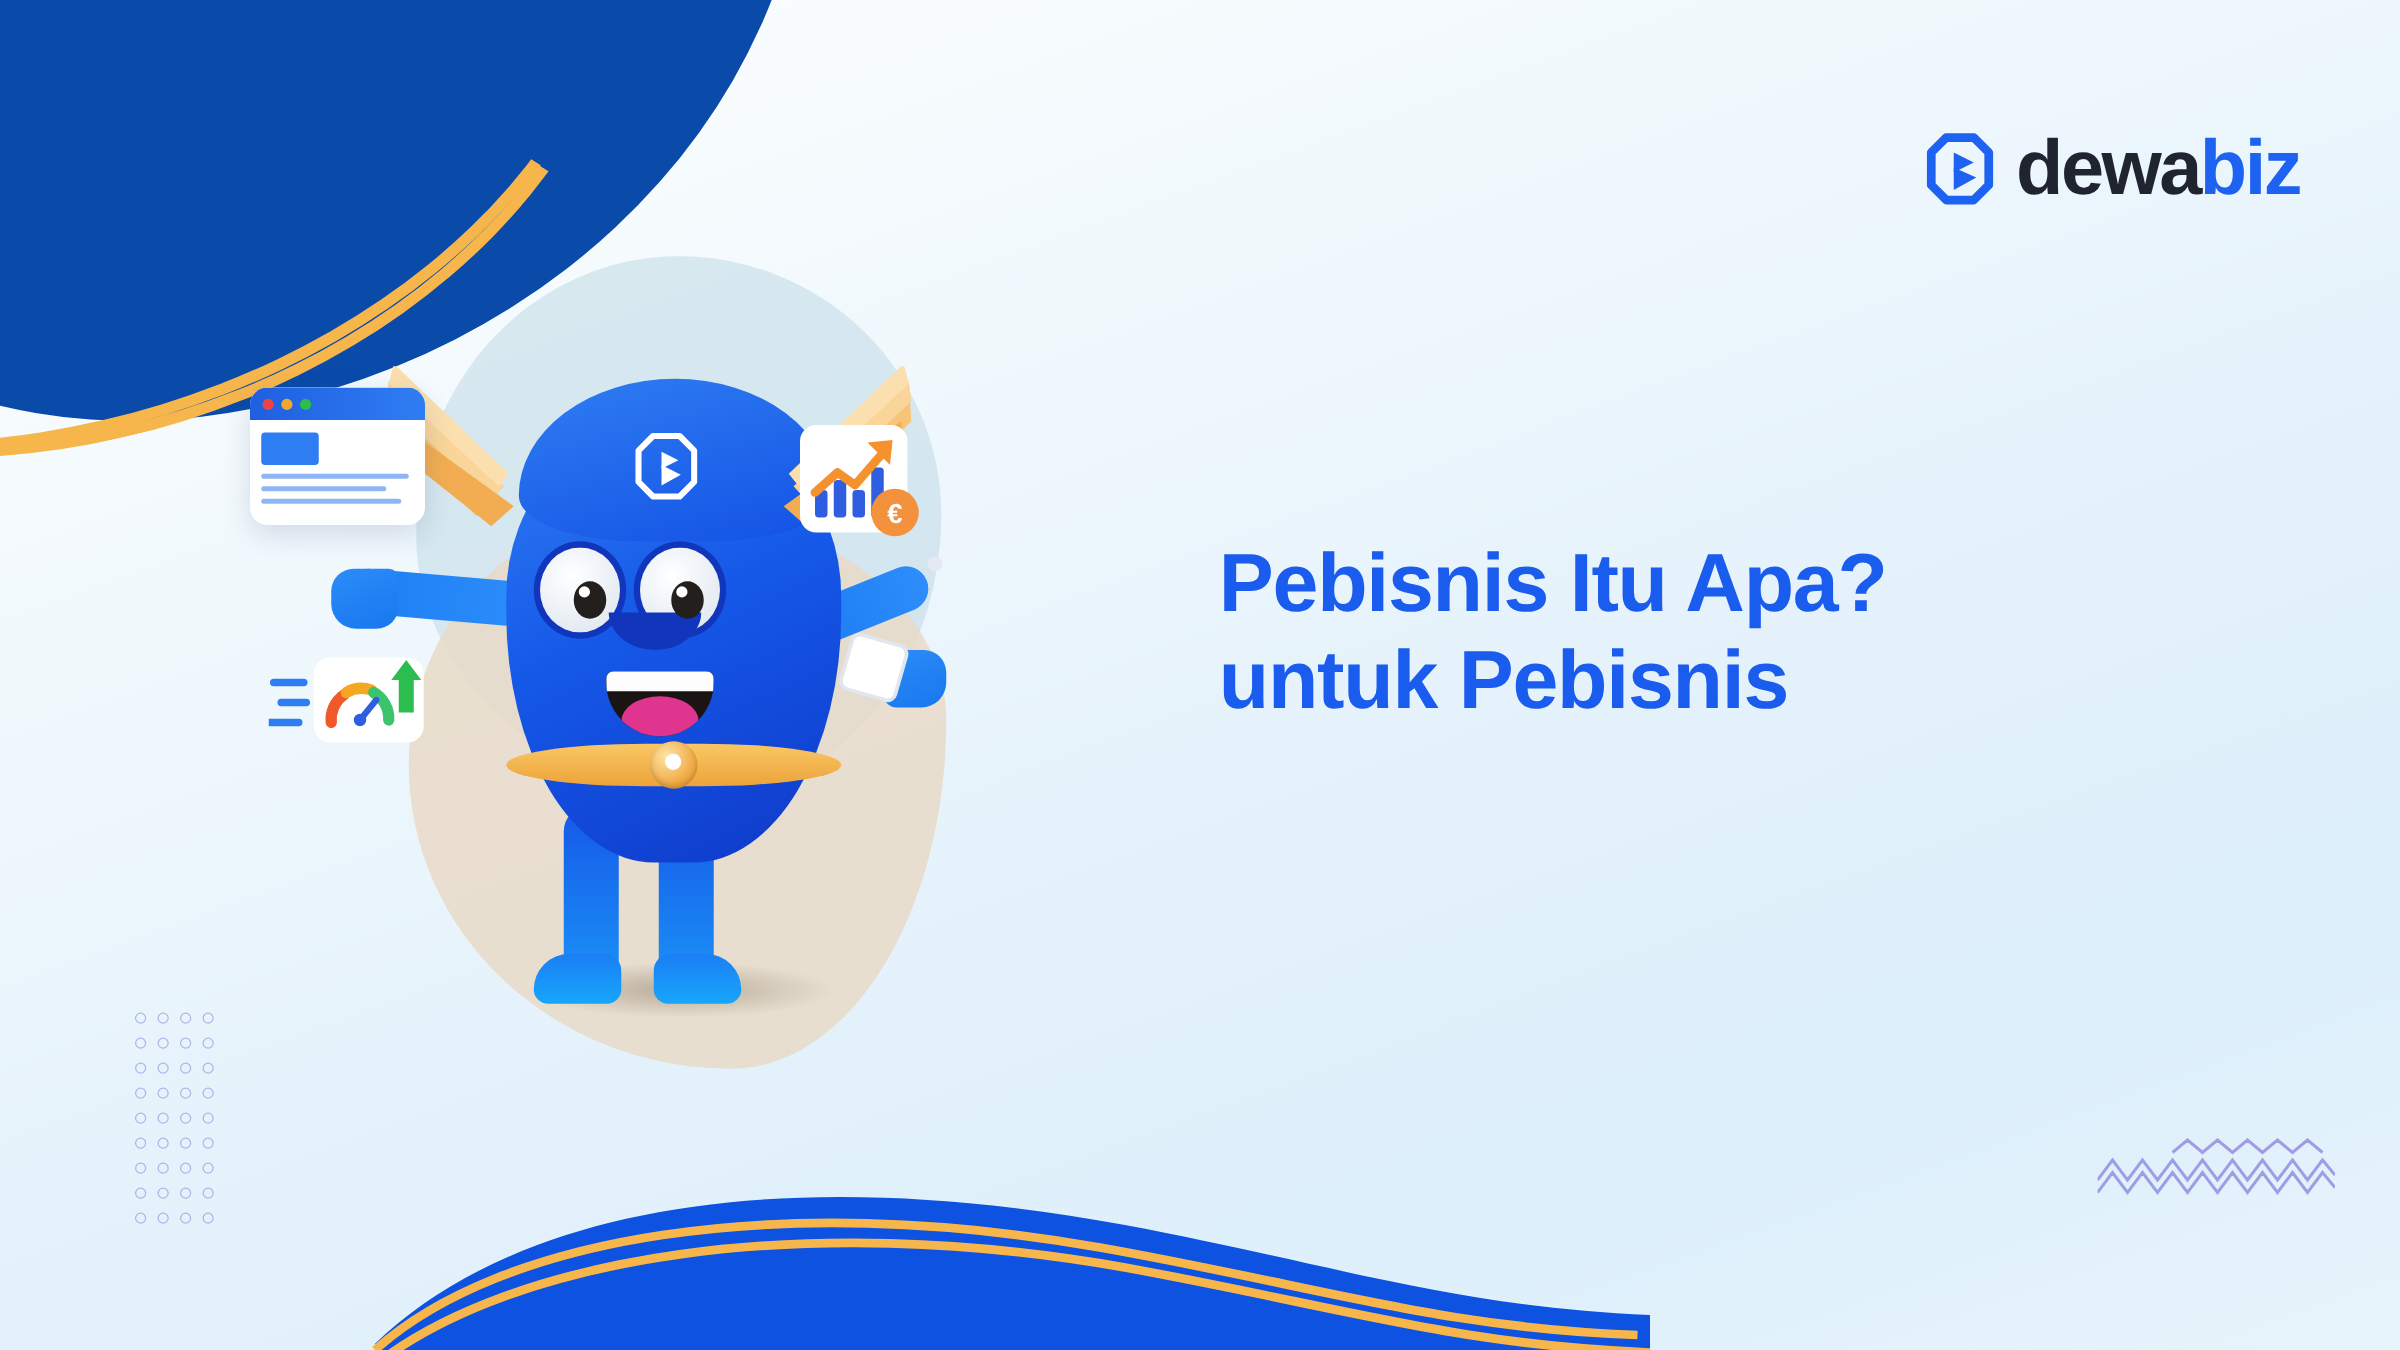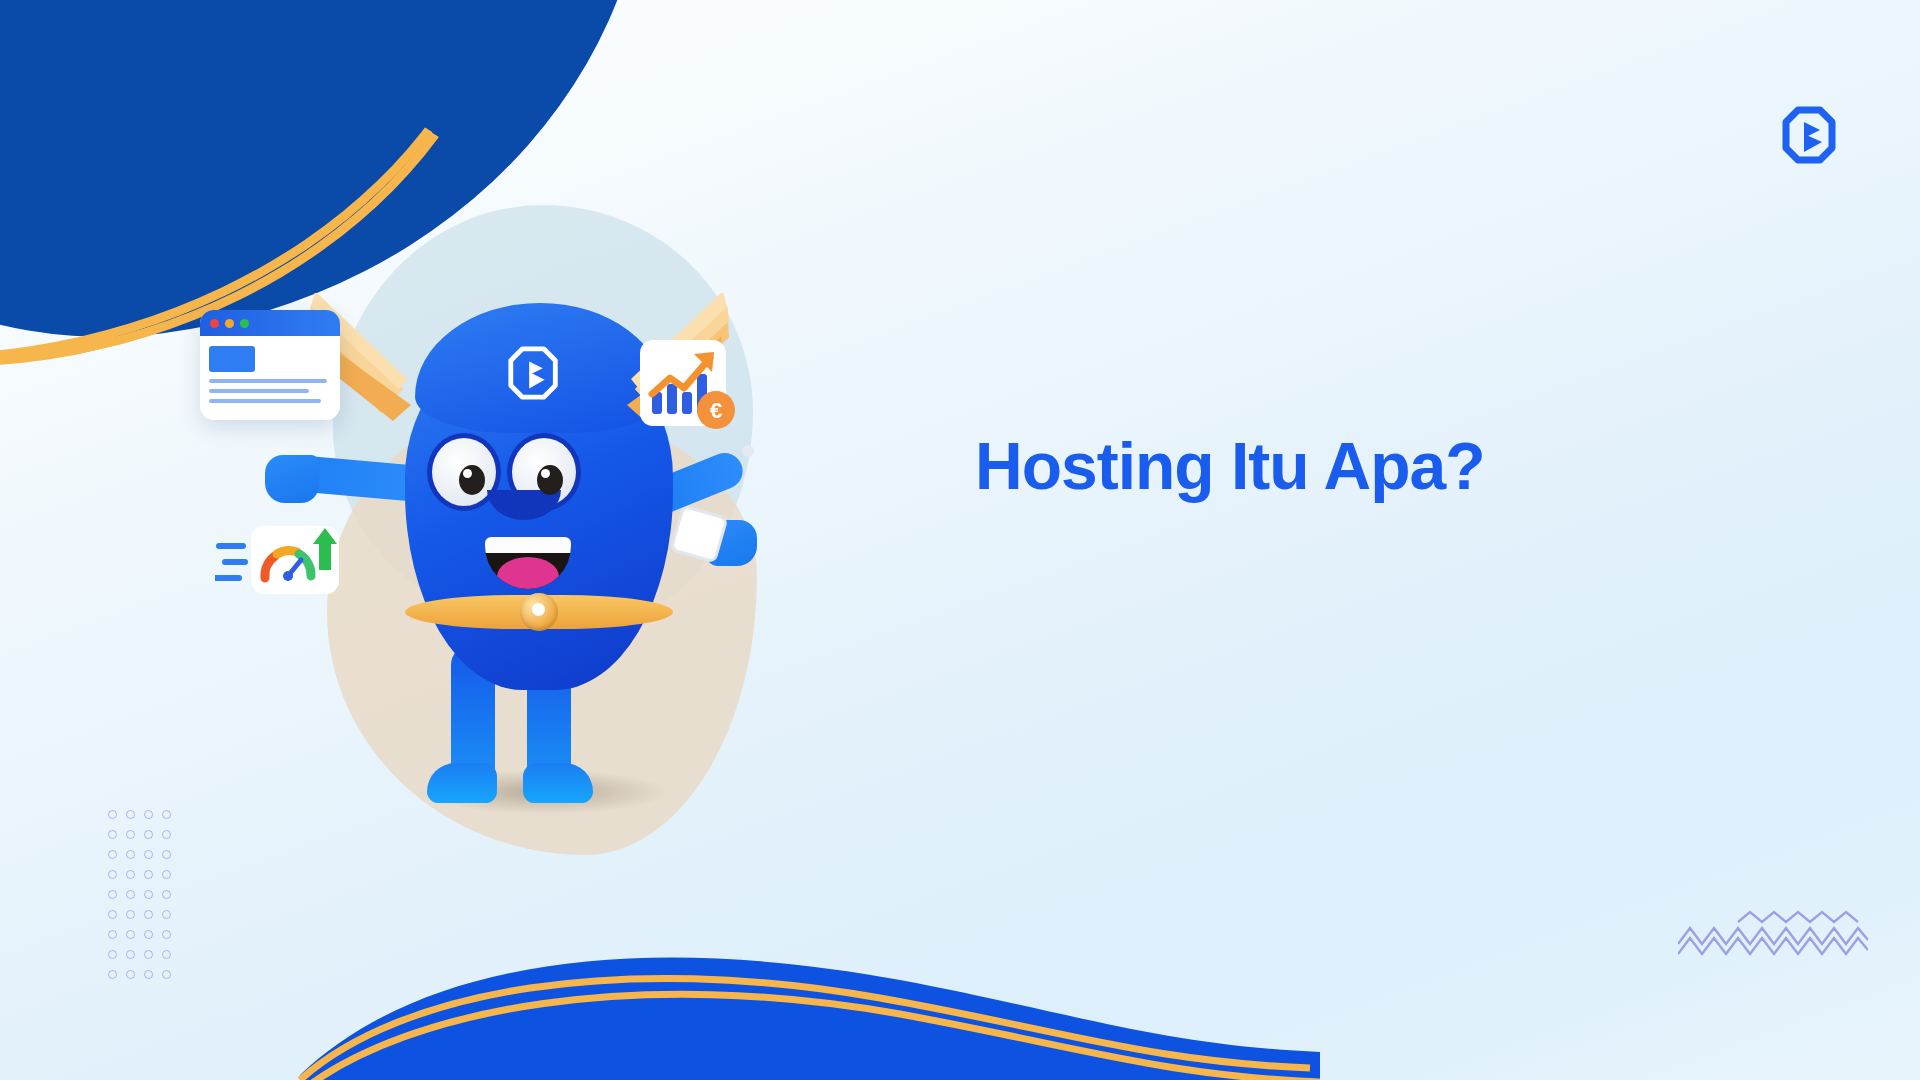--- a/index.html
+++ b/index.html
@@ -260,20 +260,23 @@
     <polyline points="0,44 12,28 24,44 36,28 48,44 60,28 72,44 84,28 96,44 108,28 120,44 132,28 144,44 156,28 168,44 180,28 190,40" fill="none" stroke="#8f8ae0" stroke-width="2.4"></polyline>
     <polyline points="60,12 72,2 84,12 96,2 108,12 120,2 132,12 144,2 156,12 168,2 180,12" fill="none" stroke="#8f8ae0" stroke-width="2.4"></polyline>
   </svg>
 
   <div class="abs" id="logo">
     <svg id="logo-mark" viewBox="0 0 58 62">
       <path d="M16 6 L38 6 L50 18 L50 44 L38 56 L16 56 L4 44 L4 18 Z" fill="none" stroke="#1d62f0" stroke-width="7" stroke-linejoin="round"></path>
       <path d="M22 18 L38 26 L22 34 Z" fill="#1d62f0"></path>
       <path d="M22 30 L40 38 L22 48 Z" fill="#1d62f0"></path>
     </svg>
+    <div id="logo-text">
+      <span id="logo-dewa">dewa</span><span id="logo-biz">biz</span>
+    </div>
   </div>
 
   <div class="abs" id="mascot-area">
 
     <div class="abs" id="mascot-backdrop-blue"></div>
     <div class="abs" id="mascot-backdrop-beige"></div>
     <div class="abs" id="ground-shadow"></div>
 
     <div class="abs mascot-arm" id="arm-left"></div>
     <div class="abs mascot-arm" id="arm-right"></div>
@@ -359,16 +362,17 @@
       <line x1="4" y1="26" x2="28" y2="26" stroke="#2f7df3" stroke-width="6" stroke-linecap="round"></line>
       <line x1="10" y1="42" x2="30" y2="42" stroke="#2f7df3" stroke-width="6" stroke-linecap="round"></line>
       <line x1="0" y1="58" x2="24" y2="58" stroke="#2f7df3" stroke-width="6" stroke-linecap="round"></line>
     </svg>
 
     <div class="abs" id="floating-square"></div>
     <div class="abs" id="floating-dot-sm"></div>
   </div>
 
   <div class="abs" id="headline">
-    <div>Hosting Itu Apa?</div>
+    <div>Pebisnis Itu Apa?</div>
+    <div>untuk Pebisnis</div>
   </div>
 
 </div>
 
 </body></html>

